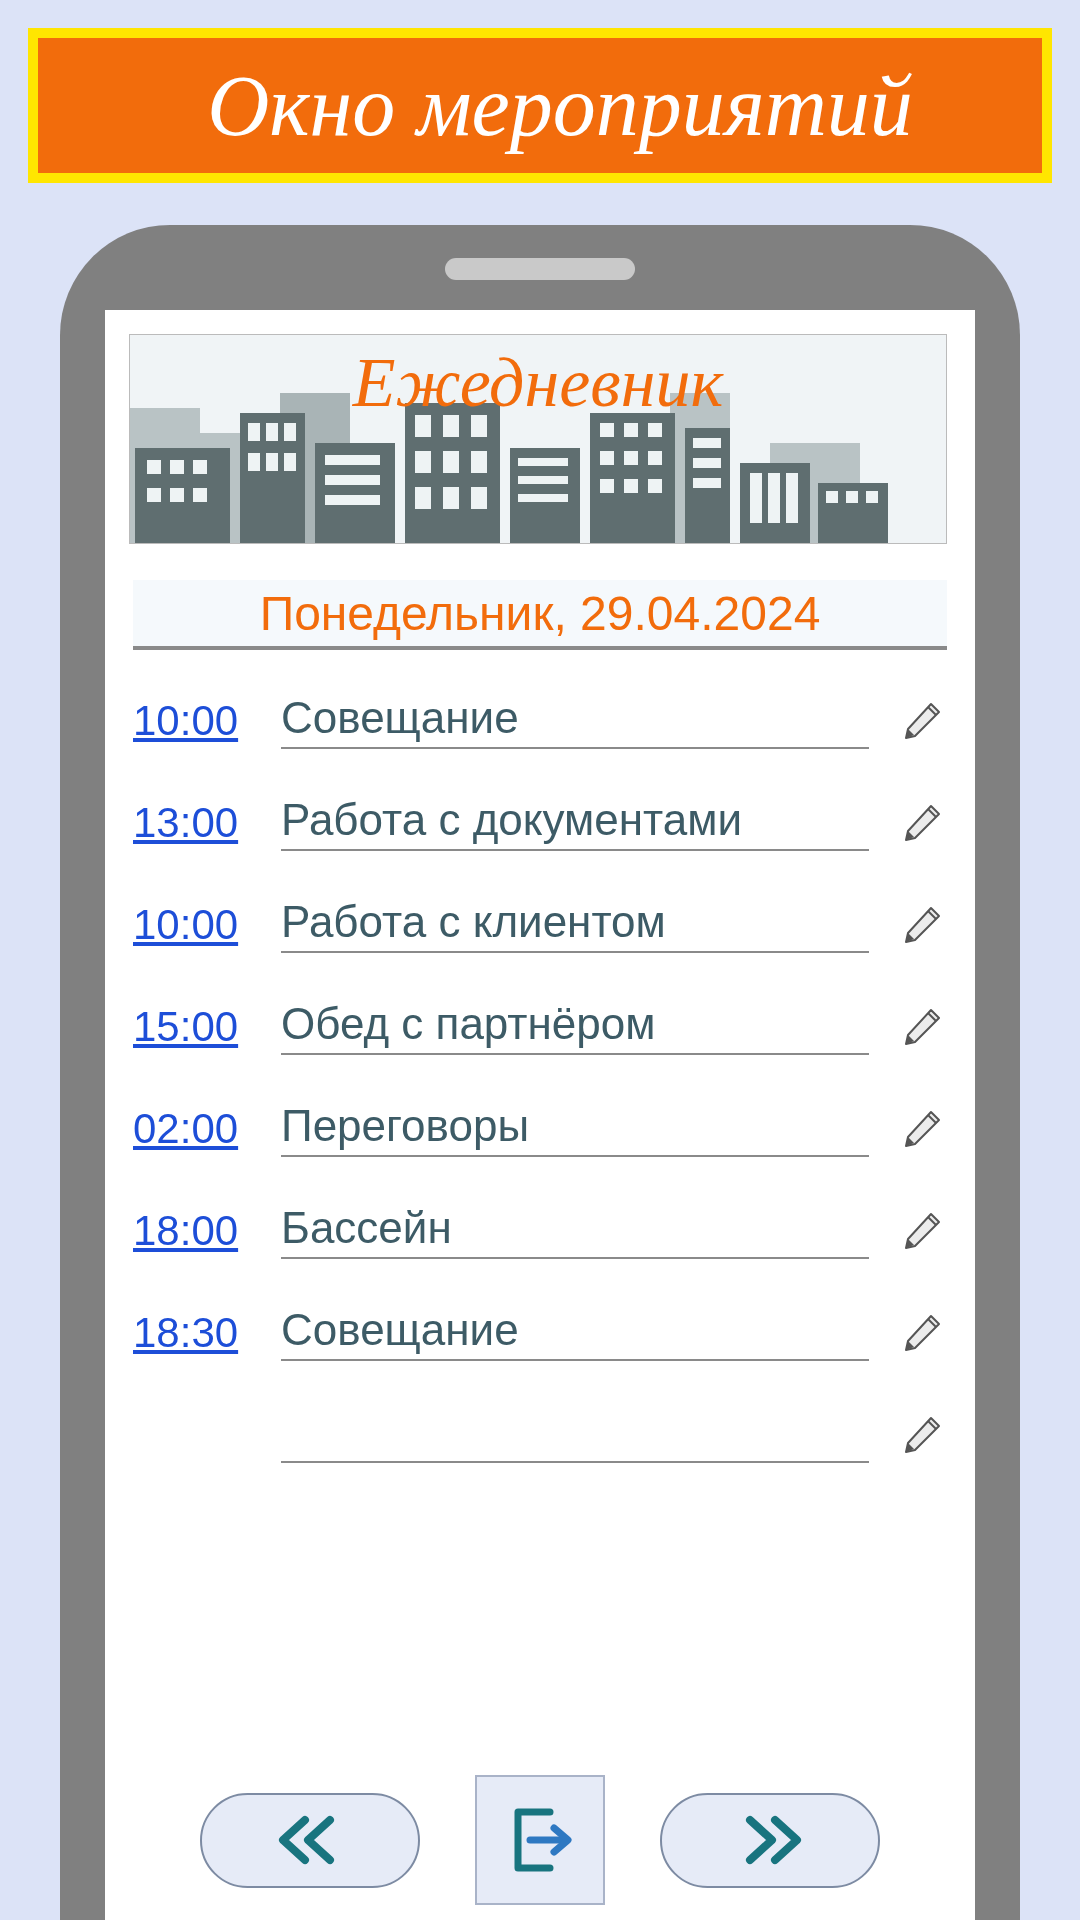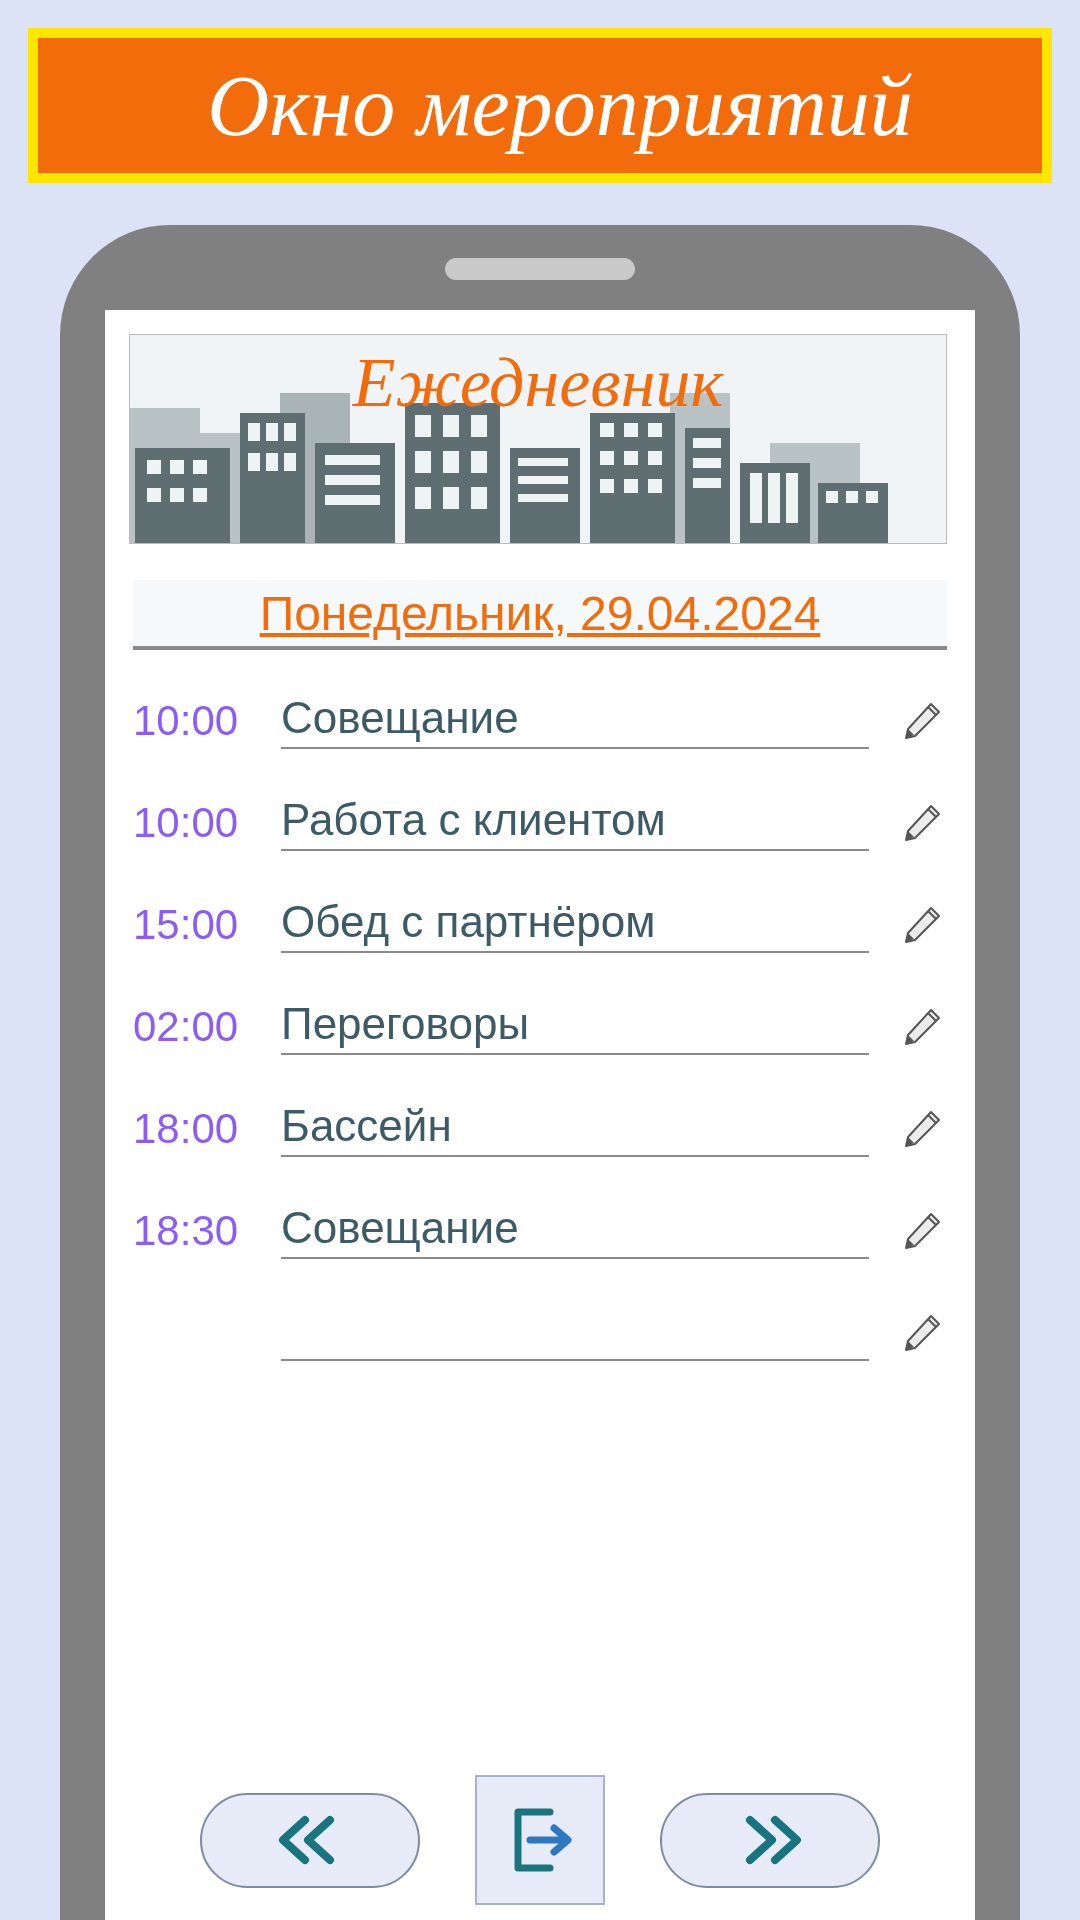--- a/index.html
+++ b/index.html
@@ -127,38 +127,38 @@
     height: 70px;
     background: #f5f9fc;
     border-bottom: 4px solid #8a8a8a;
     display: flex;
     align-items: center;
     justify-content: center;
   }
   .date-text {
     color: #f26c0c;
     font-size: 48px;
-    text-decoration: underline;
     text-decoration-color: #f26c0c;
   }
 
   
   .events {
     margin: 20px 28px 0 28px;
   }
   .event-row {
     display: flex;
     align-items: center;
     height: 102px;
     gap: 28px;
   }
   .event-time {
     width: 120px;
-    color: #8b5cf6;
+    color: #1d4ed8;
     font-size: 42px;
+    text-decoration: underline;
   }
   .event-title {
     flex: 1;
     color: #3d5b66;
     font-size: 44px;
     border-bottom: 2px solid #8a8a8a;
     padding-bottom: 4px;
     white-space: nowrap;
   }
   .edit-btn {
@@ -292,20 +292,31 @@
     </div>
 
     <div class="date-bar">
       <span class="date-text">Понедельник, 29.04.2024</span>
     </div>
 
     <div class="events" id="events-container">
         <div class="event-row">
           <div class="event-time">10:00</div>
           <div class="event-title">Совещание</div>
+          <div class="edit-btn">
+            <svg width="42" height="42" viewBox="0 0 42 42">
+  <path d="M30 4 L38 12 L14 36 L5 38 L7 29 Z" fill="#ececec" stroke="#555" stroke-width="2" stroke-linejoin="round"></path>
+  <line x1="27" y1="7" x2="35" y2="15" stroke="#555" stroke-width="2"></line>
+  <path d="M5 38 L7 29 L13 35 Z" fill="#555"></path>
+</svg>
+          </div>
+        </div>
+        <div class="event-row">
+          <div class="event-time">13:00</div>
+          <div class="event-title">Работа с документами</div>
           <div class="edit-btn">
             <svg width="42" height="42" viewBox="0 0 42 42">
   <path d="M30 4 L38 12 L14 36 L5 38 L7 29 Z" fill="#ececec" stroke="#555" stroke-width="2" stroke-linejoin="round"></path>
   <line x1="27" y1="7" x2="35" y2="15" stroke="#555" stroke-width="2"></line>
   <path d="M5 38 L7 29 L13 35 Z" fill="#555"></path>
 </svg>
           </div>
         </div>
         <div class="event-row">
           <div class="event-time">10:00</div>

